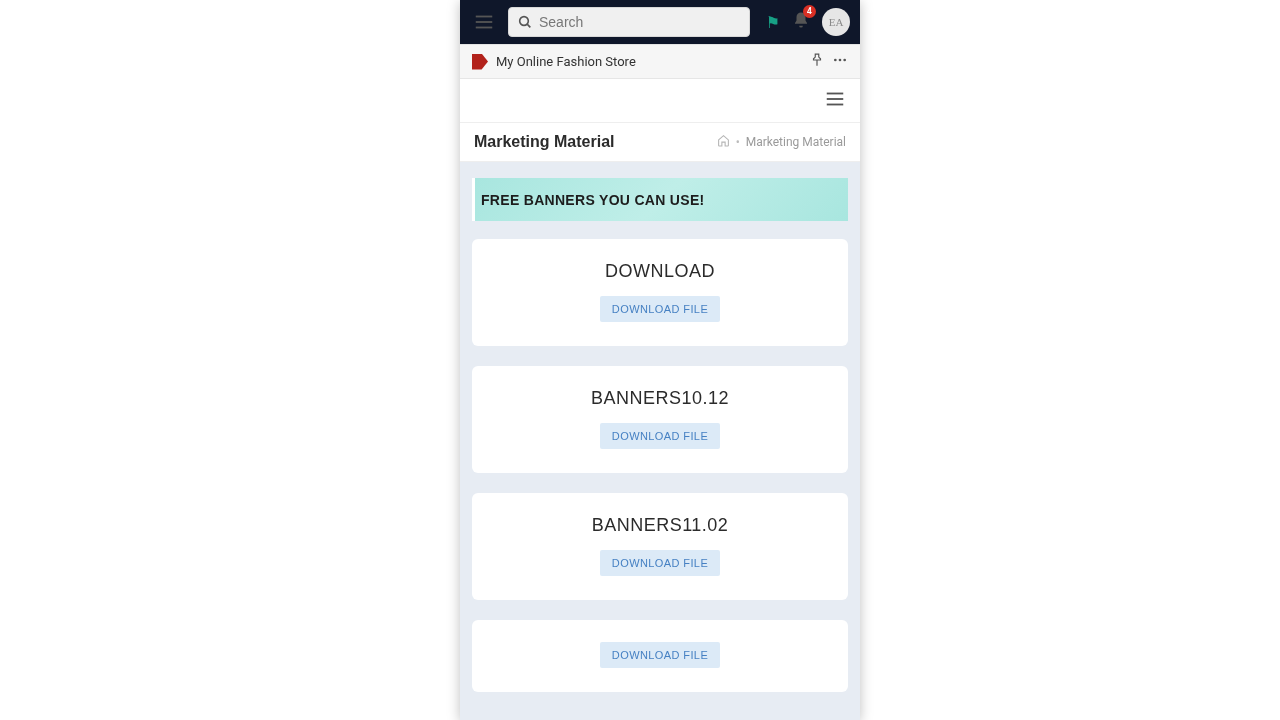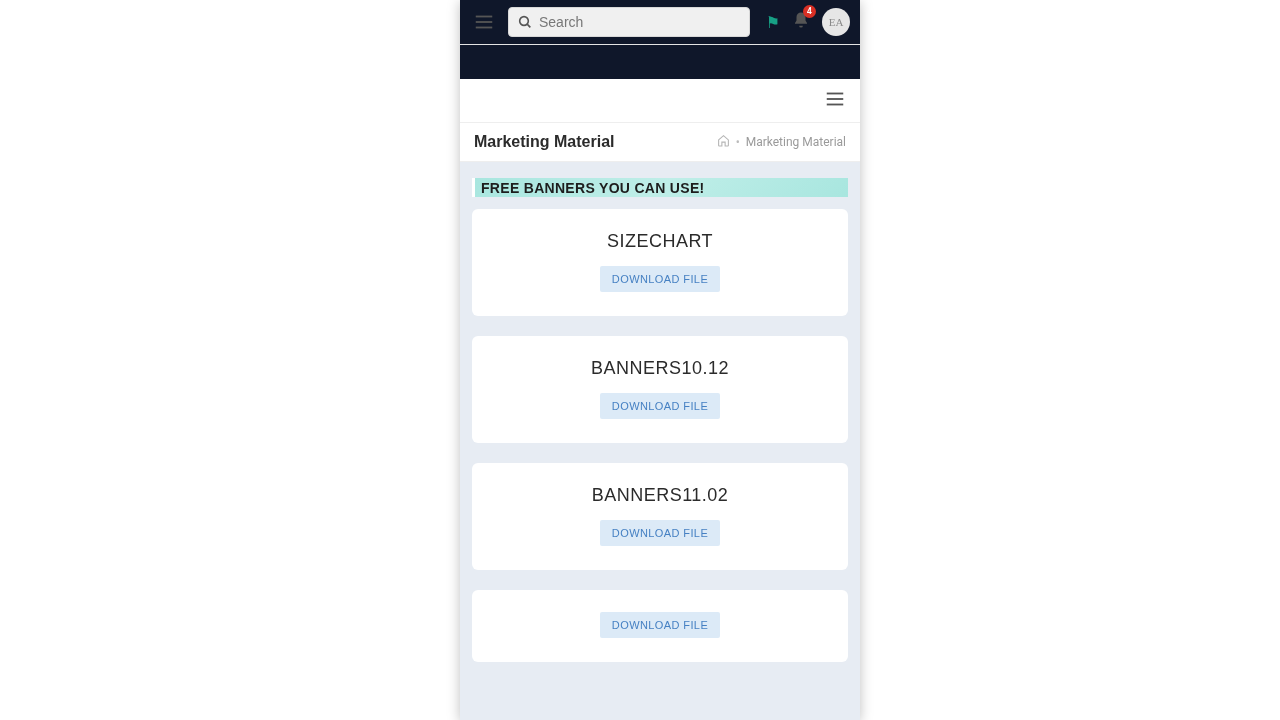--- a/index.html
+++ b/index.html
@@ -117,22 +117,22 @@
   }
   .crumbs { display:flex; align-items:center; gap:6px; font-size:12px; color:#9a9a9a; }
   .crumbs .home { cursor:pointer; }
   .crumbs .sep { color:#bbb; }
   .crumbs .current { color:#9a9a9a; cursor:pointer; }
 
   .content { background:#e7ecf3; padding: 16px 12px 40px; }
   .free-banner {
     background: linear-gradient(135deg, #a8e6df 0%, #bfeee8 50%, #a8e6df 100%);
     border-left: 3px solid #ffffff;
-    padding: 0 6px;
-    margin-bottom: 12px;
+    padding: 12px 6px;
+    margin-bottom: 18px;
   }
   .free-banner span {
     font-weight:800;
     font-size:14px;
     letter-spacing:0.3px;
     color:#1d1d1d;
     font-family: Arial, sans-serif;
   }
 
   .card {
@@ -188,20 +188,39 @@
       <div class="bell-wrap">
         <svg viewBox="0 0 24 24" fill="#555">
             <path d="M12 2a6 6 0 0 0-6 6v4.5L4 16v1h16v-1l-2-3.5V8a6 6 0 0 0-6-6zm0 20a2.5 2.5 0 0 0 2.5-2.5h-5A2.5 2.5 0 0 0 12 22z"></path>
           </svg>
         <span class="badge">4</span>
       </div>
       <div class="avatar">EA</div>
     </div>
   </div>
 
+  <div class="storebar">
+    <div class="tag-icon"></div>
+    <span>My Online Fashion Store</span>
+    <span class="spacer"></span>
+    <span class="pin">
+      <svg width="14" height="14" viewBox="0 0 24 24" fill="none" stroke="#555" stroke-width="2">
+          <path d="M12 2l3 6 5 1-4 4 1 5-5-2-5 2 1-5-4-4 5-1z" opacity="0"></path>
+          <path d="M9 2h6v5l3 3v2H6v-2l3-3V2z"></path>
+          <line x1="12" y1="12" x2="12" y2="22"></line>
+        </svg>
+    </span>
+    <span class="more">
+      <svg width="16" height="16" viewBox="0 0 24 24" fill="#555">
+          <circle cx="5" cy="12" r="2"></circle>
+          <circle cx="12" cy="12" r="2"></circle>
+          <circle cx="19" cy="12" r="2"></circle>
+        </svg>
+    </span>
+  </div>
 
   <div class="scrollarea">
 
     <div class="sub-top">
       <span class="submenu-btn">
         <svg viewBox="0 0 24 24" fill="none" stroke="#555" stroke-width="2">
             <line x1="3" y1="6" x2="21" y2="6"></line>
             <line x1="3" y1="12" x2="21" y2="12"></line>
             <line x1="3" y1="18" x2="21" y2="18"></line>
           </svg>
@@ -221,21 +240,21 @@
       </span>
     </div>
 
     <div class="content">
 
       <div class="free-banner">
         <span>FREE BANNERS YOU CAN USE!</span>
       </div>
 
       <div class="card">
-        <div class="card-title">SIZECHART</div>
+        <div class="card-title">DOWNLOAD</div>
         <button class="download-btn">DOWNLOAD FILE</button>
       </div>
 
       <div class="card">
         <div class="card-title">BANNERS10.12</div>
         <button class="download-btn">DOWNLOAD FILE</button>
       </div>
 
       <div class="card">
         <div class="card-title">BANNERS11.02</div>

